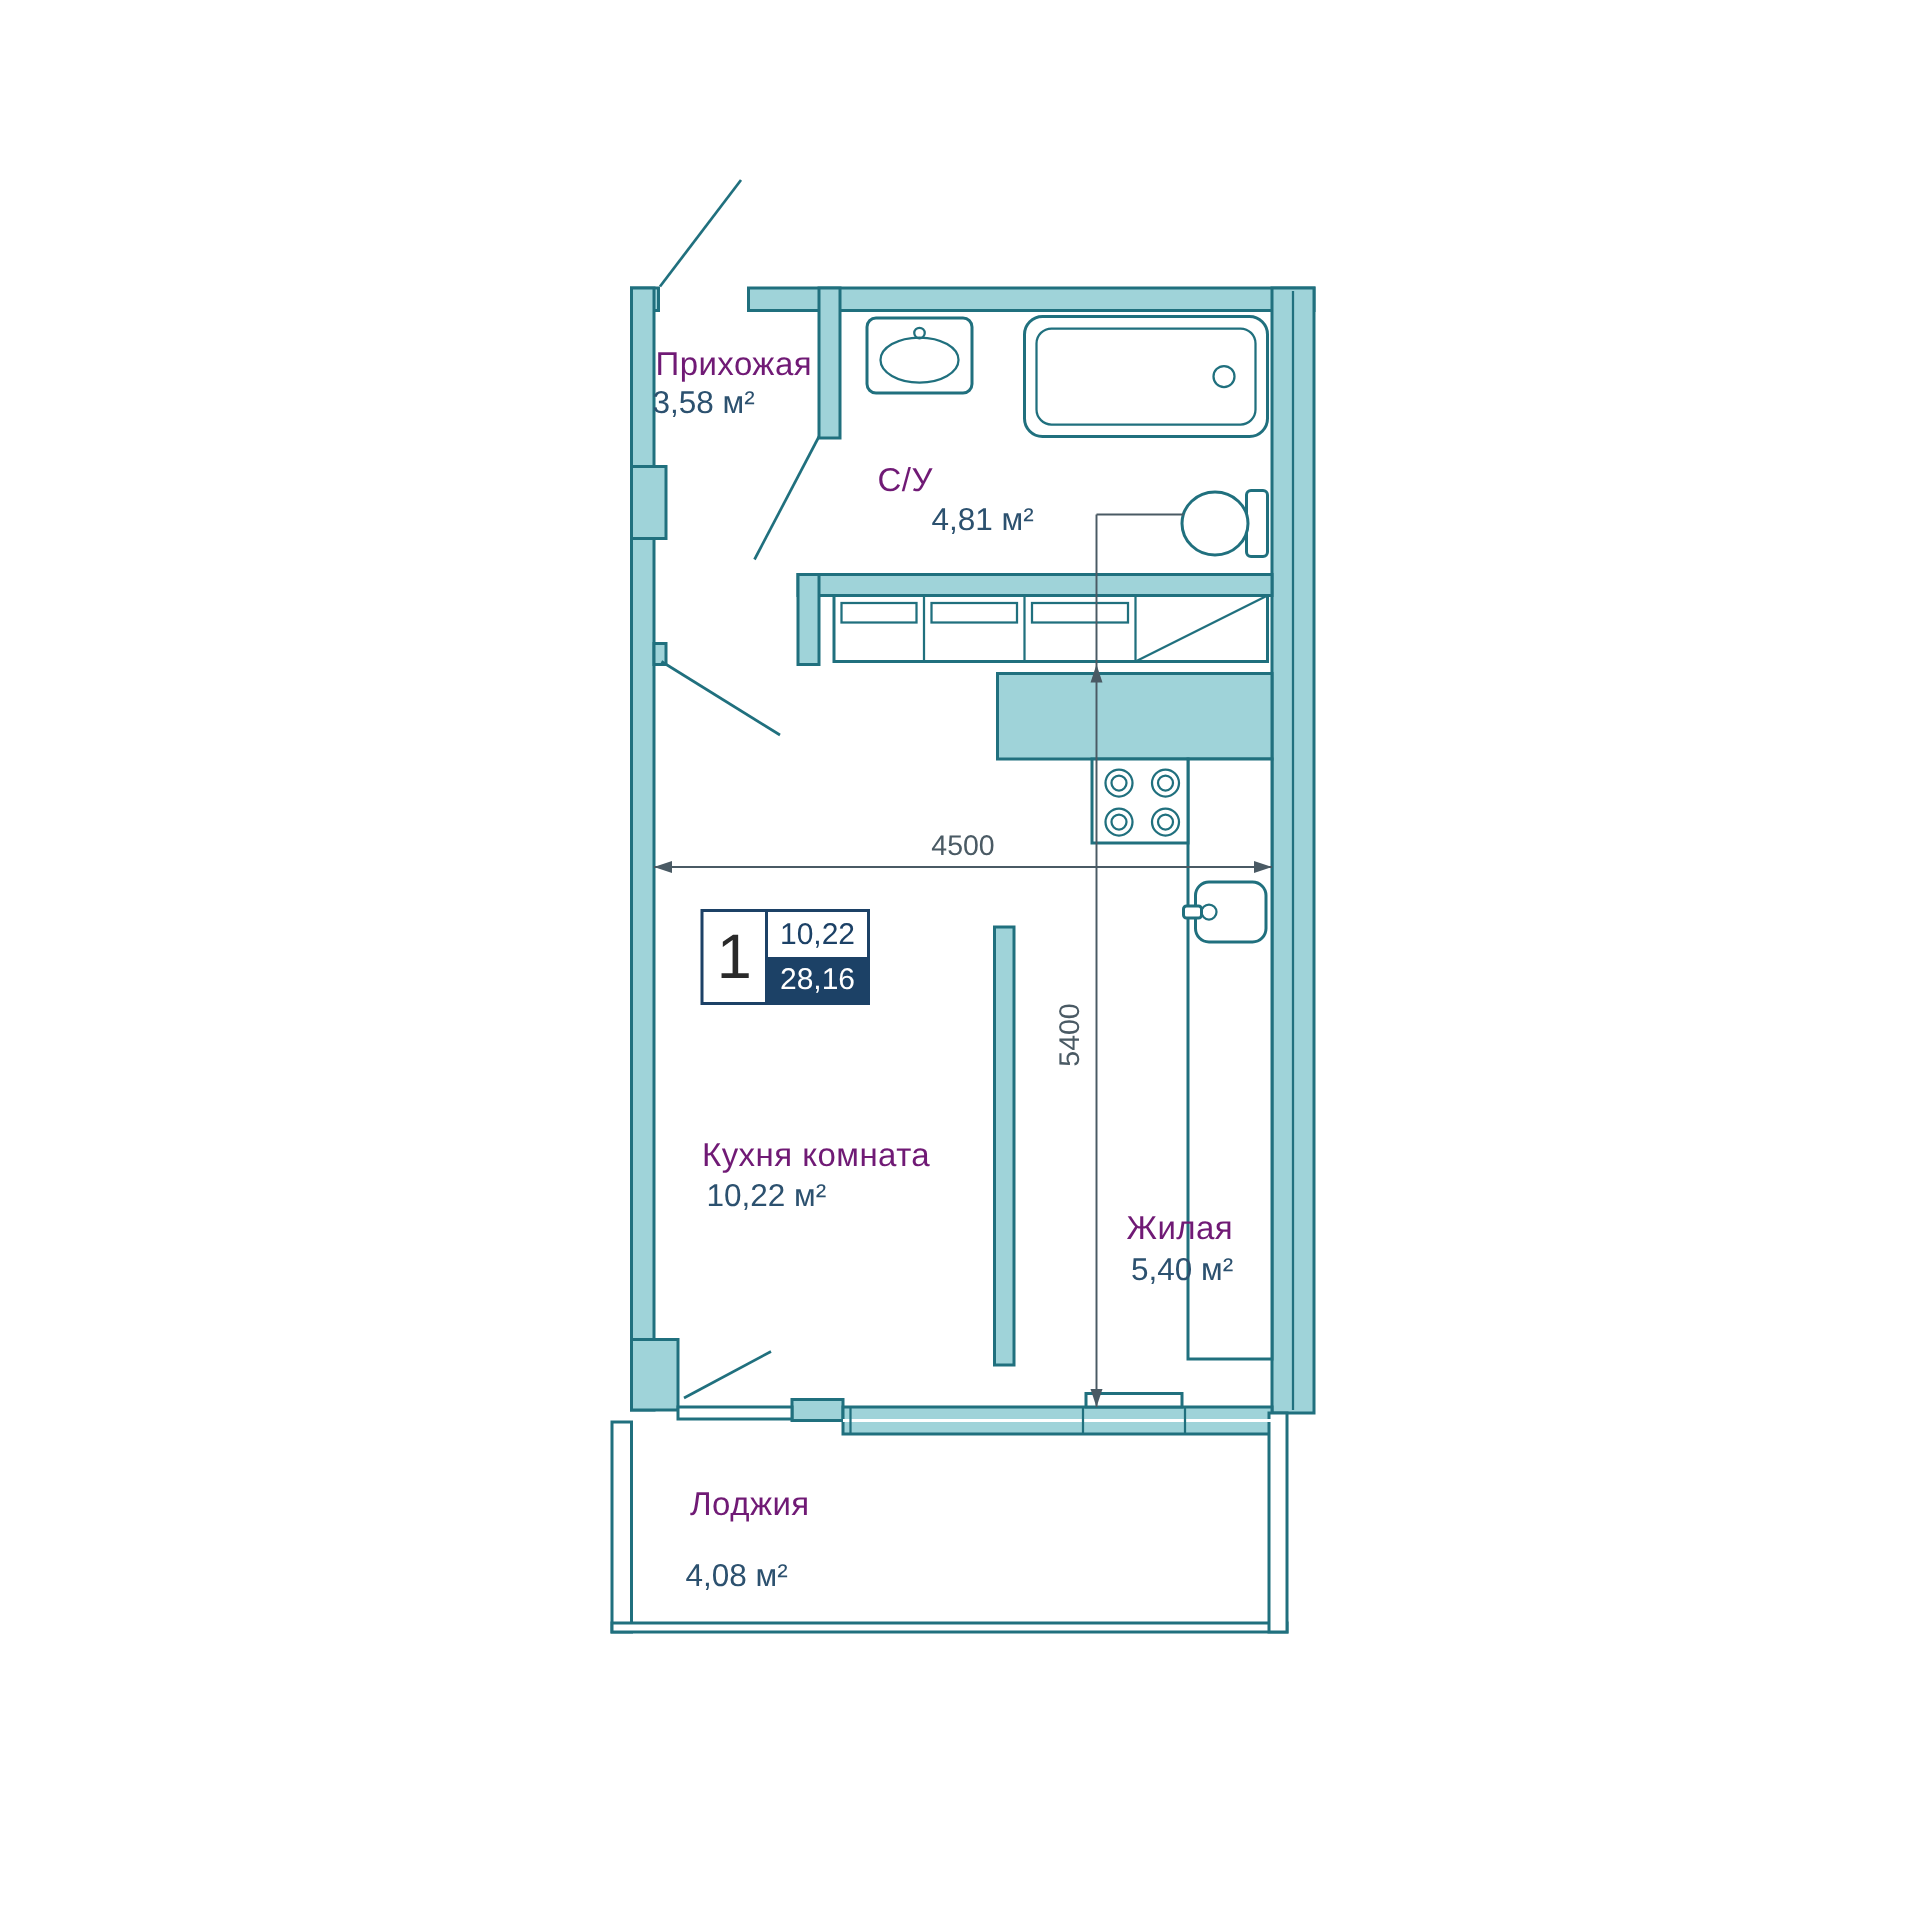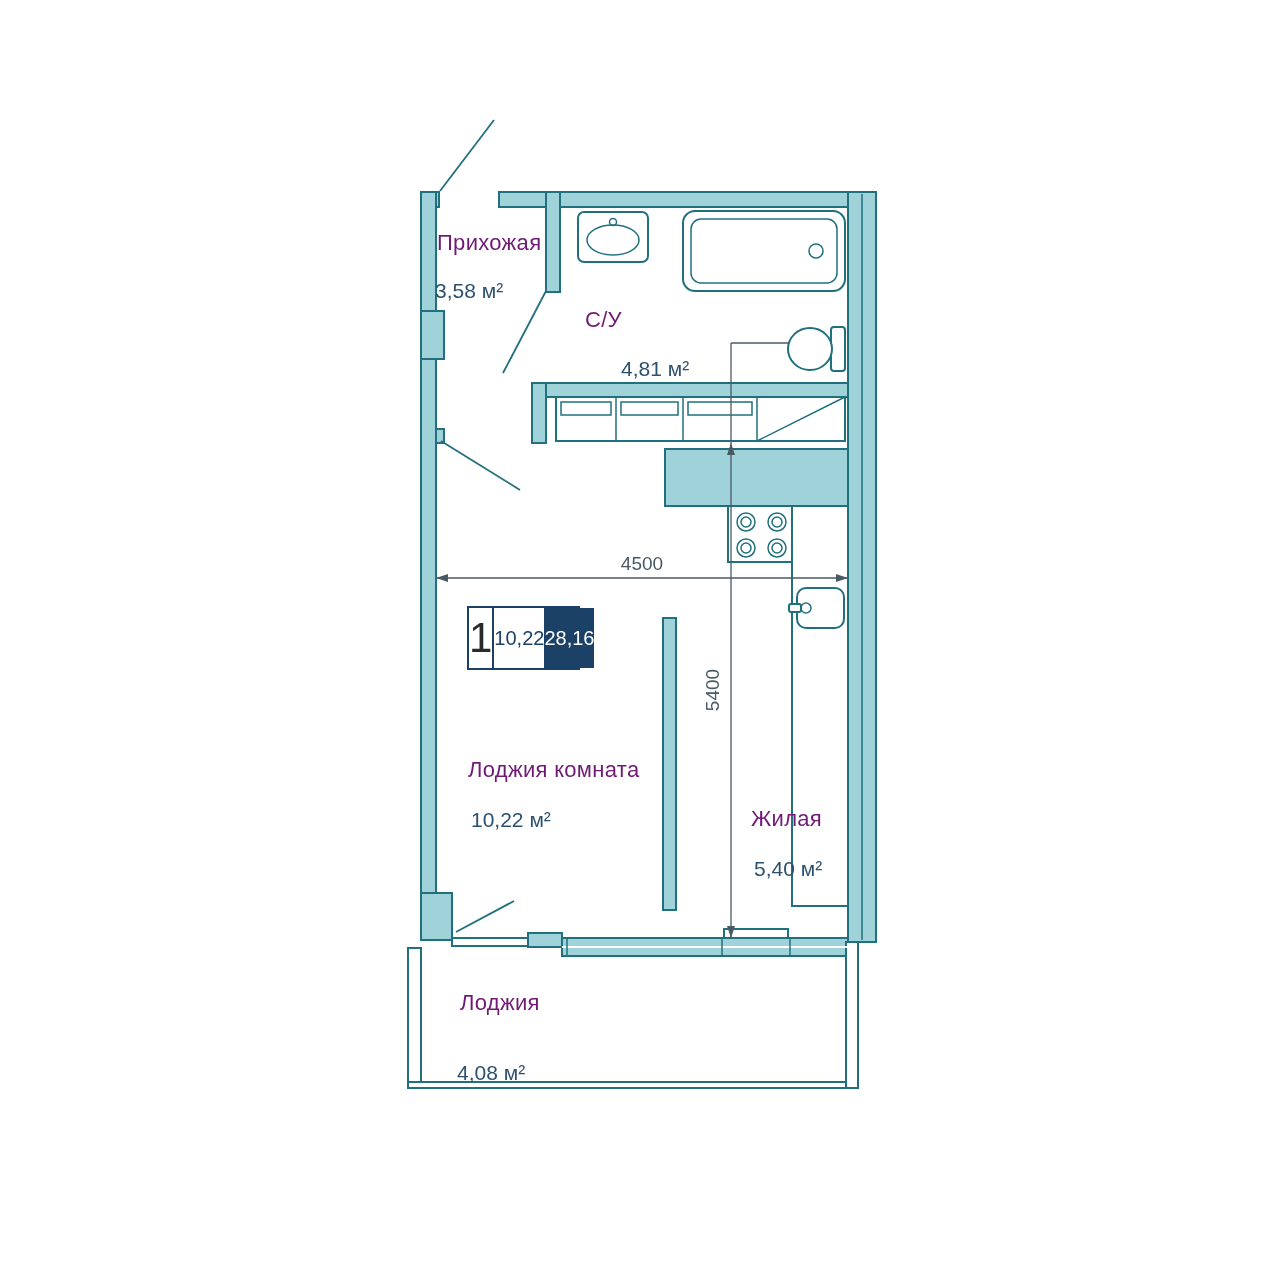--- a/index.html
+++ b/index.html
@@ -13,28 +13,28 @@
   .fx      { fill:#ffffff; stroke:#20707e; stroke-width:2; }
   .fx-thin { fill:none;    stroke:#20707e; stroke-width:1.5; }
   .door    { stroke:#20707e; stroke-width:1.8; fill:none; }
   .dim     { stroke:#4a5a64; stroke-width:1.3; fill:none; }
   .dim-arrow { fill:#4a5a64; stroke:none; }
   .dim-text  { font-family:"Liberation Sans", sans-serif; font-size:19px; fill:#4a5a64; }
 
   
   .lbl { position:absolute; white-space:nowrap; }
   .room-name { font-size:22px; color:#701a75; letter-spacing:.3px; }
-  .room-area { font-size:21px; color:#2c516f;margin-top:22px; }
+  .room-area { font-size:21px; color:#2c516f; }
 
   
   .badge { position:absolute; left:467px; top:606px; width:113px; height:64px;
            background:#fff; border:2px solid #1c4166; display:flex; }
   .badge-left { width:43px; display:flex; align-items:center; justify-content:center;
                 font-size:42px; color:#2a2a2a; border-right:2px solid #1c4166; }
-  .badge-right { flex:1; display:flex; }
+  .badge-right { flex:1; display:flex; flex-direction:column; }
   .badge-top    { flex:1; display:flex; align-items:center; justify-content:center;
                   font-size:20px; color:#1c4166; background:#fff; }
   .badge-bottom { flex:1; display:flex; align-items:center; justify-content:center;
                   font-size:20px; color:#ffffff; background:#1c4166; }
 </style>
 </head>
 <body>
 
 <div class="stage">
 
@@ -147,21 +147,21 @@
       <text class="dim-text" x="719" y="690" text-anchor="middle" transform="rotate(-90 719 690)">5400</text>
     </g>
   </svg>
 
   <div class="lbl room-name" style="left:437px; top:230px">Прихожая</div>
   <div class="lbl room-area" style="left:435px; top:257px">3,58 м²</div>
 
   <div class="lbl room-name" style="left:585px; top:307px">С/У</div>
   <div class="lbl room-area" style="left:621px; top:335px">4,81 м²</div>
 
-  <div class="lbl room-name" style="left:468px; top:757px">Лоджия комната</div>
+  <div class="lbl room-name" style="left:468px; top:757px">Кухня комната</div>
   <div class="lbl room-area" style="left:471px; top:786px">10,22 м²</div>
 
   <div class="lbl room-name" style="left:751px; top:806px">Жилая</div>
   <div class="lbl room-area" style="left:754px; top:835px">5,40 м²</div>
 
   <div class="lbl room-name" style="left:460px; top:990px">Лоджия</div>
   <div class="lbl room-area" style="left:457px; top:1039px">4,08 м²</div>
 
   <div class="badge">
     <div class="badge-left">1</div>

